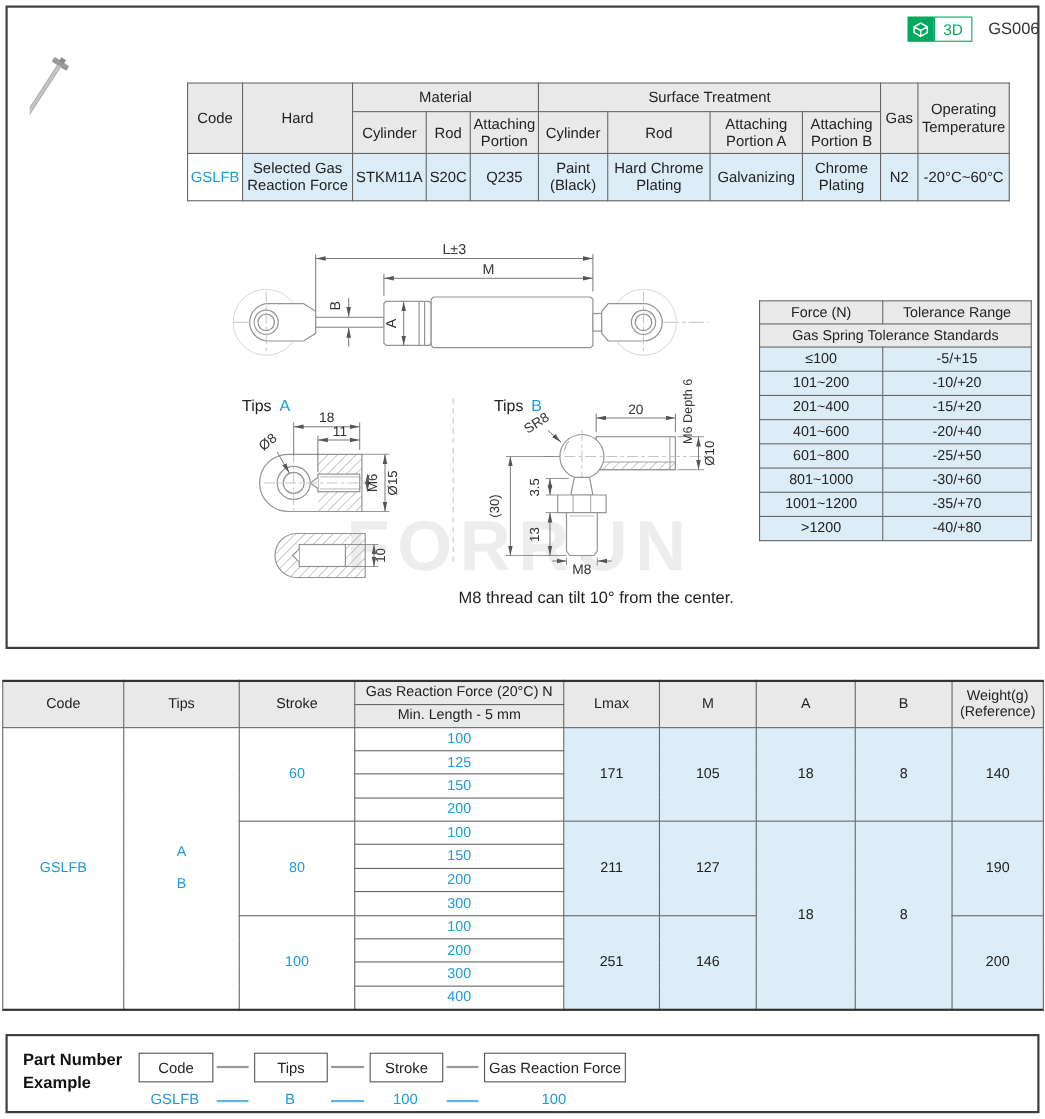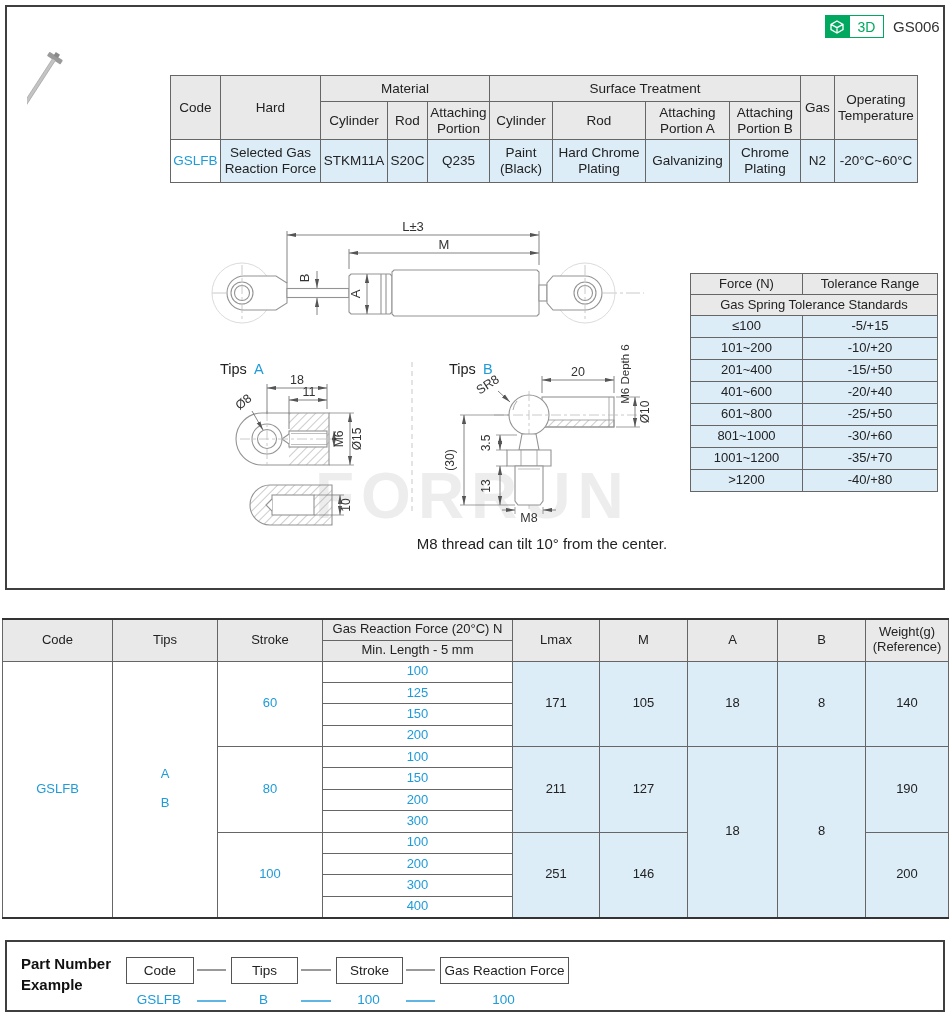--- a/index.html
+++ b/index.html
@@ -8,21 +8,21 @@
   table{border-collapse:collapse;table-layout:fixed;}
   td,th{border:1px solid #666;text-align:center;vertical-align:middle;padding:0;font-weight:normal;line-height:1.15;}
   .hdr{background:#e9e9e9;}
   .lb{background:#dcedf8;}
   .blue{color:#1e9bd8;}
   
   .topbox{position:absolute;left:5px;top:5px;width:936px;height:581px;border:2px solid #3f3f3f;background:#fff;}
   .badge{position:absolute;left:818px;top:8px;display:flex;align-items:stretch;height:23px;justify-content:center;}
   .badge .cube{width:24px;background:#00a95f;display:flex;align-items:center;justify-content:center;}
   .badge .lab{width:33px;border:1.5px solid #00a95f;color:#00a95f;background:#fff;display:flex;align-items:center;justify-content:center;font-size:14px;}
-  .gs{position:absolute;left:886px;top:11px;width:52px;text-align:left;font-size:15px;color:#333;}
+  .gs{position:absolute;left:886px;top:11px;width:52px;text-align:right;font-size:15px;color:#333;}
   .spec{position:absolute;left:163px;top:68px;font-size:13.5px;}
   .spec th,.spec td{font-size:13.5px;}
   .tol{position:absolute;left:683px;top:266px;font-size:13px;}
   .watermark{position:absolute;left:308px;top:452px;font-size:64px;font-weight:800;letter-spacing:7px;color:#ededed;white-space:nowrap;}
   .note{position:absolute;left:375px;top:528px;width:320px;text-align:center;font-size:15px;color:#222;}
   .dsvg{position:absolute;left:5px;top:200px;}
   .psvg{position:absolute;left:20px;top:40px;}
   
   .main{position:absolute;left:2px;top:618px;width:946px;font-size:13px;border-top:2px solid #333;border-bottom:2px solid #333;}
   .main th{font-size:13px;}
@@ -270,21 +270,21 @@
       <tr style="height:22px">
             <td class="lb">≤100</td>
             <td class="lb">-5/+15</td>
           </tr>
       <tr style="height:22px">
             <td class="lb">101~200</td>
             <td class="lb">-10/+20</td>
           </tr>
       <tr style="height:22px">
             <td class="lb">201~400</td>
-            <td class="lb">-15/+50</td>
+            <td class="lb">-15/+20</td>
           </tr>
       <tr style="height:22px">
             <td class="lb">401~600</td>
             <td class="lb">-20/+40</td>
           </tr>
       <tr style="height:22px">
             <td class="lb">601~800</td>
             <td class="lb">-25/+50</td>
           </tr>
       <tr style="height:22px">

